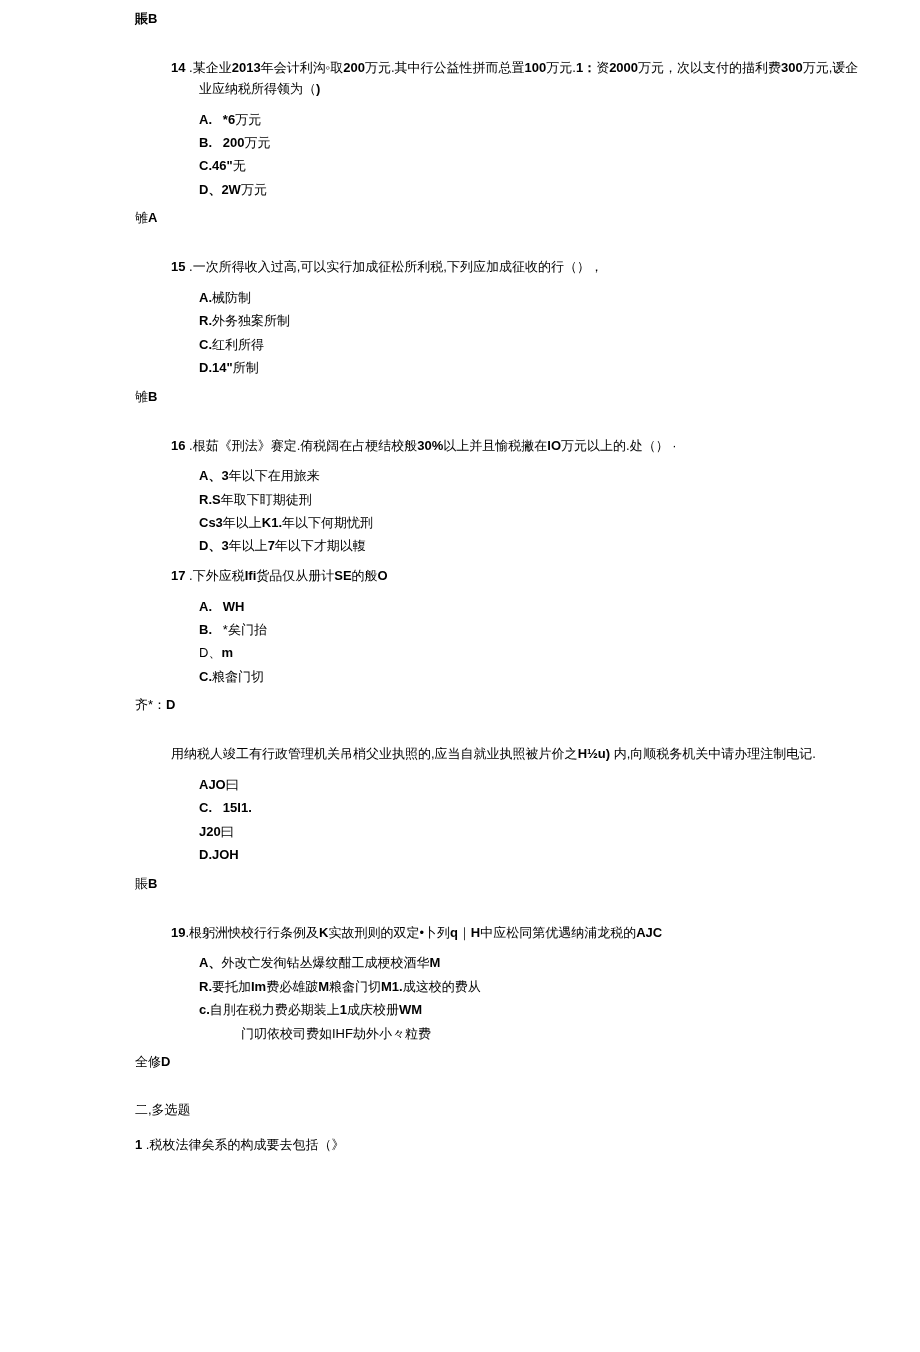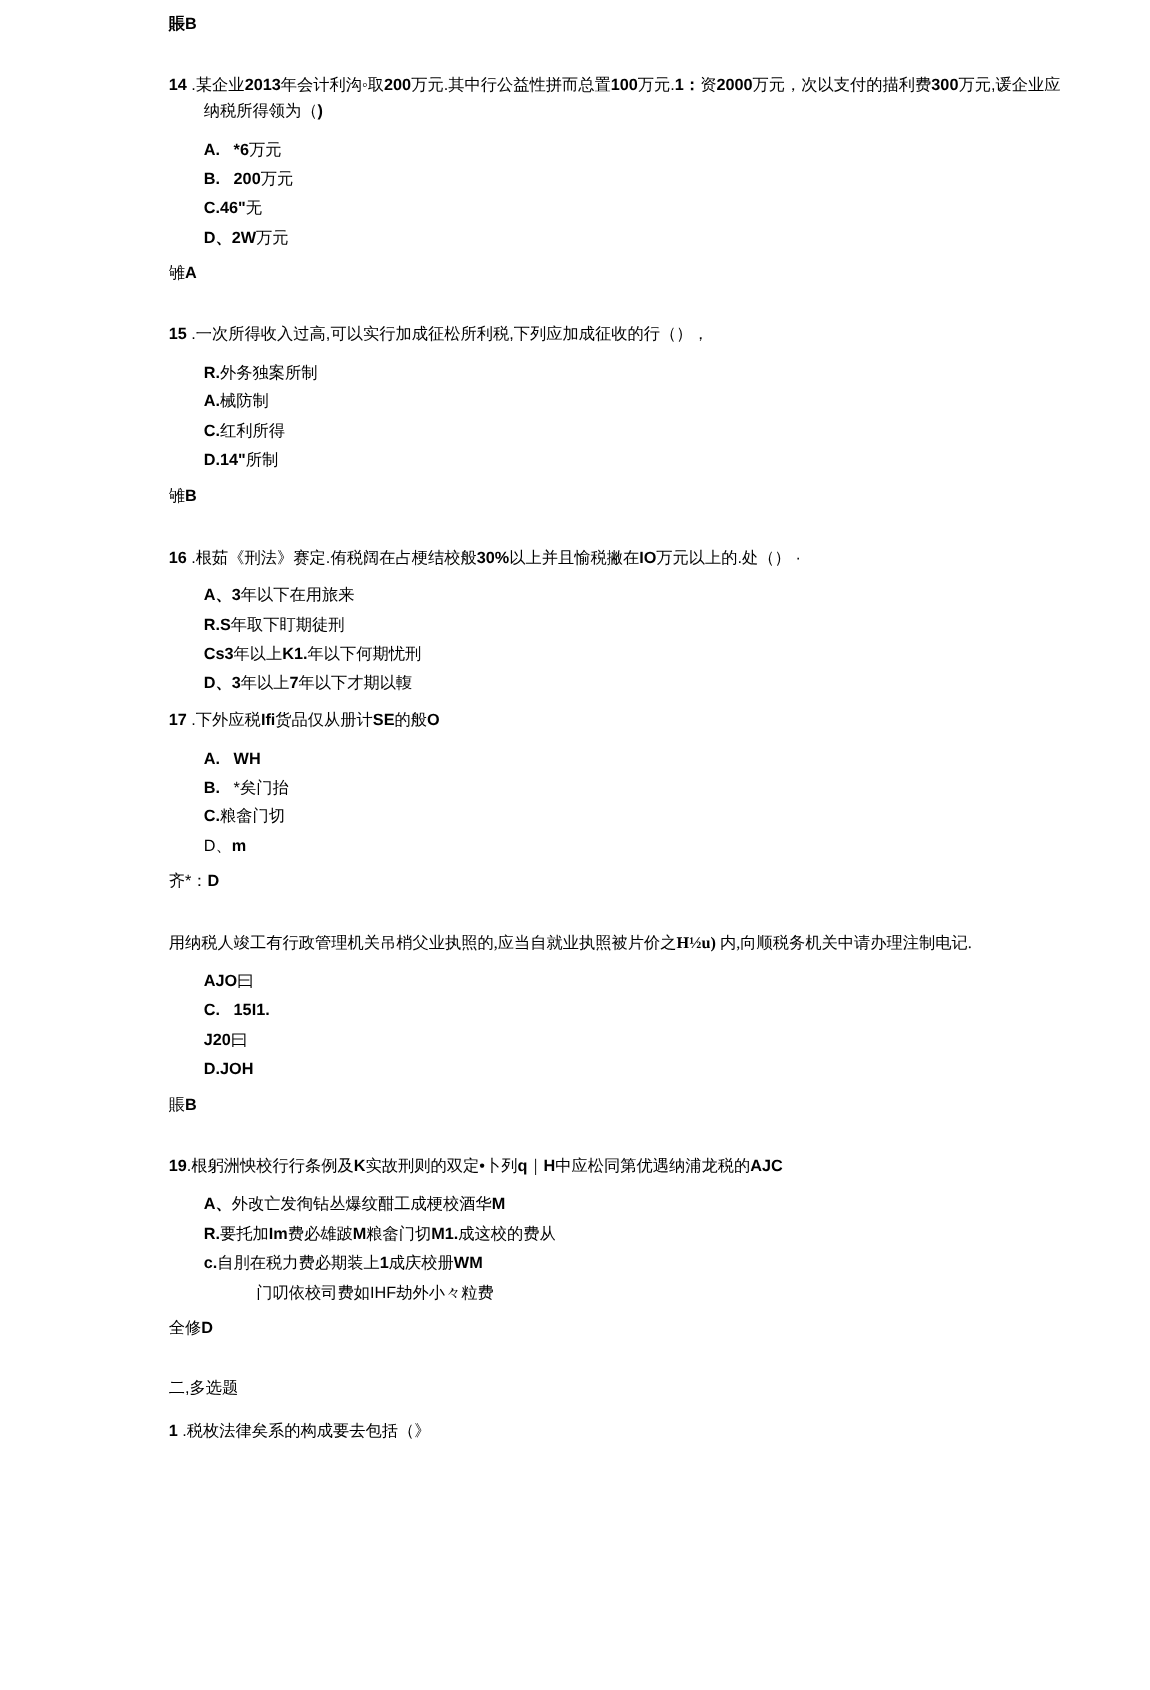--- a/index.html
+++ b/index.html
@@ -15,20 +15,21 @@
   .page {
     padding-left: 135px;
     padding-right: 60px;
   }
   .answer-line {
     margin-bottom: 30px;
     font-weight: bold;
   }
   .question-block {
     margin-bottom: 8px;
+    margin-left: 36px;
   }
   .q-stem {
     line-height: 1.6;
     margin-bottom: 8px;
   }
   .q-stem .bold { font-weight: bold; }
   .option {
     margin-left: 28px;
     line-height: 1.8;
   }
@@ -66,22 +67,22 @@
     <div class="option"><span class="label">B.</span>&nbsp;&nbsp;&nbsp;<span class="bold">200</span><span>万元</span></div>
     <div class="option"><span class="label">C.46"</span><span>无</span></div>
     <div class="option"><span class="label">D、2W</span><span>万元</span></div>
   </div>
   <div class="ans"><span>雊</span><span class="bold">A</span></div>
 
   <div class="question-block">
     <div class="q-stem">
       <span class="bold">15</span><span> .一次所得收入过高,可以实行加成征松所利税,下列应加成征收的行（），</span>
     </div>
+    <div class="option"><span class="label">A.</span><span>械防制</span></div>
     <div class="option"><span class="label">R.</span><span>外务独案所制</span></div>
-    <div class="option"><span class="label">A.</span><span>械防制</span></div>
     <div class="option"><span class="label">C.</span><span>红利所得</span></div>
     <div class="option"><span class="label">D.14"</span><span>所制</span></div>
   </div>
   <div class="ans"><span>雊</span><span class="bold">B</span></div>
 
   <div class="question-block">
     <div class="q-stem">
       <span class="bold">16</span><span> .根茹《刑法》赛定.侑税阔在占梗结校般</span><span class="bold">30%</span><span>以上并且愉税撇在</span><span class="bold">IO</span><span>万元以上的.处（） ·</span>
     </div>
     <div class="option"><span class="label">A、3</span><span>年以下在用旅来</span></div>
@@ -89,27 +90,27 @@
     <div class="option"><span class="label">Cs3</span><span>年以上</span><span class="bold">K1.</span><span>年以下何期忧刑</span></div>
     <div class="option"><span class="label">D、3</span><span>年以上</span><span class="bold">7</span><span>年以下才期以輹</span></div>
   </div>
 
   <div class="question-block">
     <div class="q-stem">
       <span class="bold">17</span><span> .下外应税</span><span class="bold">Ifi</span><span>货品仅从册计</span><span class="bold">SE</span><span>的般</span><span class="bold">O</span>
     </div>
     <div class="option"><span class="label">A.</span>&nbsp;&nbsp;&nbsp;<span class="bold">WH</span></div>
     <div class="option"><span class="label">B.</span>&nbsp;&nbsp;&nbsp;<span>*</span><span>矣门抬</span></div>
+    <div class="option"><span>D、</span><span class="bold">m</span></div>
     <div class="option"><span class="label">C.</span><span>粮畲门切</span></div>
-    <div class="option"><span>D、</span><span class="bold">m</span></div>
   </div>
   <div class="ans"><span>齐*：</span><span class="bold">D</span></div>
 
   <div class="question-block">
-    <div class="q-stem hanging" style="padding-left:28px;text-indent:-28px;font-family:Liberation Serif, serif;">
+    <div class="q-stem hanging" style="padding-left:28px;text-indent:-28px;">
       <span>用纳税人竣工有行政管理机关吊梢父业执照的,应当自就业执照被片价之</span><span class="bold">H½u)</span><span> 内,向顺税务机关中请办理注制电记.</span>
     </div>
     <div class="option"><span class="label">AJO</span><span>曰</span></div>
     <div class="option"><span class="label">C.</span>&nbsp;&nbsp;&nbsp;<span class="bold">15I1.</span></div>
     <div class="option"><span class="label">J20</span><span>曰</span></div>
     <div class="option"><span class="label">D.JOH</span><span></span></div>
   </div>
   <div class="ans"><span>賬</span><span class="bold">B</span></div>
 
   <div class="question-block">

